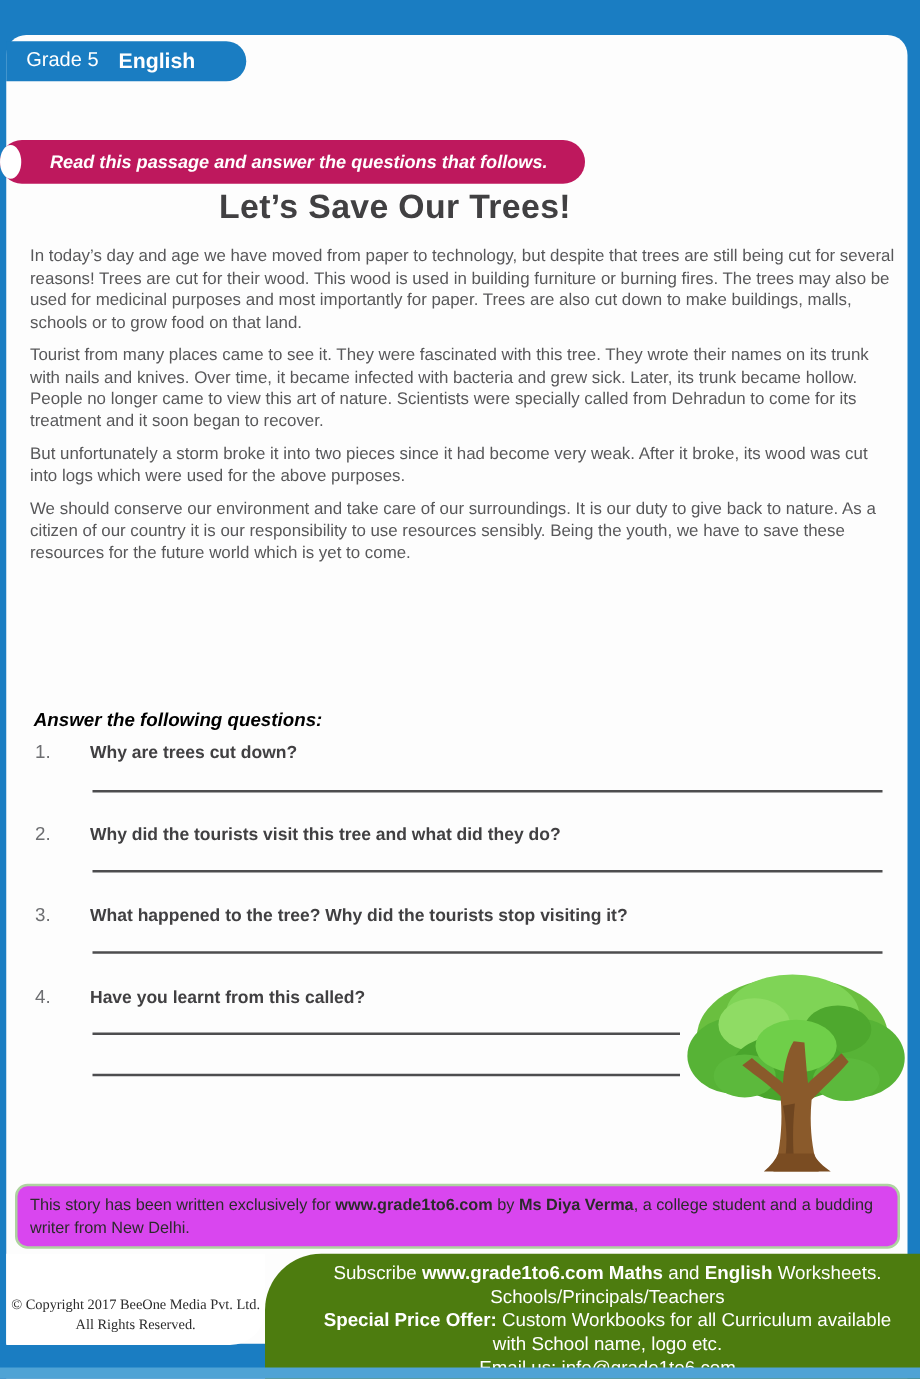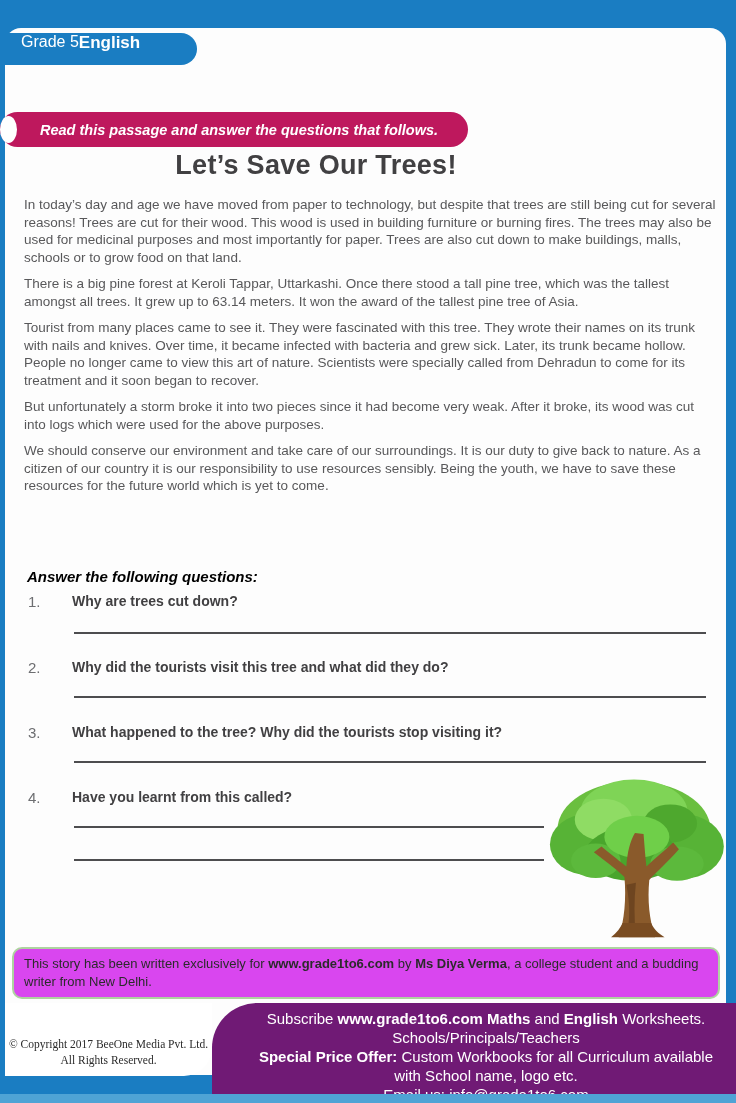--- a/index.html
+++ b/index.html
@@ -2,22 +2,22 @@
 <html><head>
 <meta charset="utf-8">
 <style>
   html,body{margin:0;padding:0;background:#cfd6da;}
   .page{position:relative;width:736px;height:1103px;background:#1a7dc2;
         font-family:"Liberation Sans",sans-serif;overflow:hidden;margin:0 auto;}
   .white-panel{position:absolute;left:5px;top:28px;width:721px;height:1075px;
         background:#fdfdfd;border-radius:16px 16px 0 0;}
   
   .grade-badge{position:absolute;left:5px;top:33px;height:32px;width:192px;
-        background:#1a7dc2;border-radius:0 17px 17px 0;display:flex;align-items:flex-start;
-        padding-left:16px;box-sizing:border-box;color:#ffffff;}
+        background:#1a7dc2;border-radius:0 17px 17px 0;display:flex;align-items:center;
+        gap:16px;padding-left:16px;box-sizing:border-box;color:#ffffff;}
   .grade-label{font-size:16px;font-weight:400;}
   .subject-label{font-size:17px;font-weight:700;}
   
   .instruction-badge{position:absolute;left:0;top:112px;width:468px;height:35px;
         background:#be185d;border-radius:18px;display:flex;align-items:center;
         color:#fff;font-style:italic;font-weight:700;font-size:14.5px;
         padding-left:40px;box-sizing:border-box;}
   .instruction-oval{position:absolute;left:0px;top:4px;width:17px;height:27px;
         background:#fff;border-radius:50%;}
   
@@ -39,21 +39,21 @@
   
   .tree{position:absolute;left:538px;top:770px;width:192px;height:172px;}
   
   .credit-box{position:absolute;left:12px;top:947px;width:708px;box-sizing:border-box;
         border:2px solid #aed3a0;border-radius:10px;padding:6px 10px;background:#d946ef;
         font-size:13px;color:#2b2b2b;line-height:1.4;}
   .b{font-weight:700;}
   
   .footer-bottom-fill{position:absolute;left:0;top:1075px;width:736px;height:28px;background:#1a7dc2;}
   .footer-blue{position:absolute;left:212px;top:1003px;width:524px;height:100px;
-        background:#701a75;border-radius:45px 0 0 0;box-sizing:border-box;
+        background:#4d7c0f;border-radius:45px 0 0 0;box-sizing:border-box;
         padding:7px 10px 0 34px;color:#ffffff;text-align:center;
         font-size:15px;line-height:1.26;}
   .copyright-box{position:absolute;left:5px;top:1003px;width:207px;height:73px;
         background:#fff;border-radius:0 0 28px 0;box-sizing:border-box;
         font-family:"Liberation Serif",serif;font-size:11.5px;color:#2b2b2b;
         text-align:center;padding-top:34px;line-height:1.35;}
   .footer-strip{position:absolute;left:0;top:1094px;width:736px;height:9px;background:#4fa3d5;}
 </style>
 </head>
 <body>
@@ -69,21 +69,20 @@
 
   <div class="instruction-badge">
     <span class="instruction-oval"></span>
     <span>Read this passage and answer the questions that follows.</span>
   </div>
 
   <div class="title">Let’s Save Our Trees!</div>
 
   <div class="passage">
     <p>In today’s day and age we have moved from paper to technology, but despite that trees are still being cut for several reasons! Trees are cut for their wood. This wood is used in building furniture or burning fires. The trees may also be used for medicinal purposes and most importantly for paper. Trees are also cut down to make buildings, malls, schools or to grow food on that land.</p>
-    <p>There is a big pine forest at Keroli Tappar, Uttarkashi. Once there stood a tall pine tree, which was the tallest amongst all trees. It grew up to 63.14 meters. It won the award of the tallest pine tree of Asia.</p>
     <p>Tourist from many places came to see it. They were fascinated with this tree. They wrote their names on its trunk with nails and knives. Over time, it became infected with bacteria and grew sick. Later, its trunk became hollow. People no longer came to view this art of nature. Scientists were specially called from Dehradun to come for its treatment and it soon began to recover.</p>
     <p>But unfortunately a storm broke it into two pieces since it had become very weak. After it broke, its wood was cut into logs which were used for the above purposes.</p>
     <p>We should conserve our environment and take care of our surroundings. It is our duty to give back to nature. As a citizen of our country it is our responsibility to use resources sensibly. Being the youth, we have to save these resources for the future world which is yet to come.</p>
   </div>
 
   <div class="questions-heading">Answer the following questions:</div>
 
   <div class="question" style="top:593px;">
     <span class="q-num">1.</span>
     <span class="q-text">Why are trees cut down?</span>

